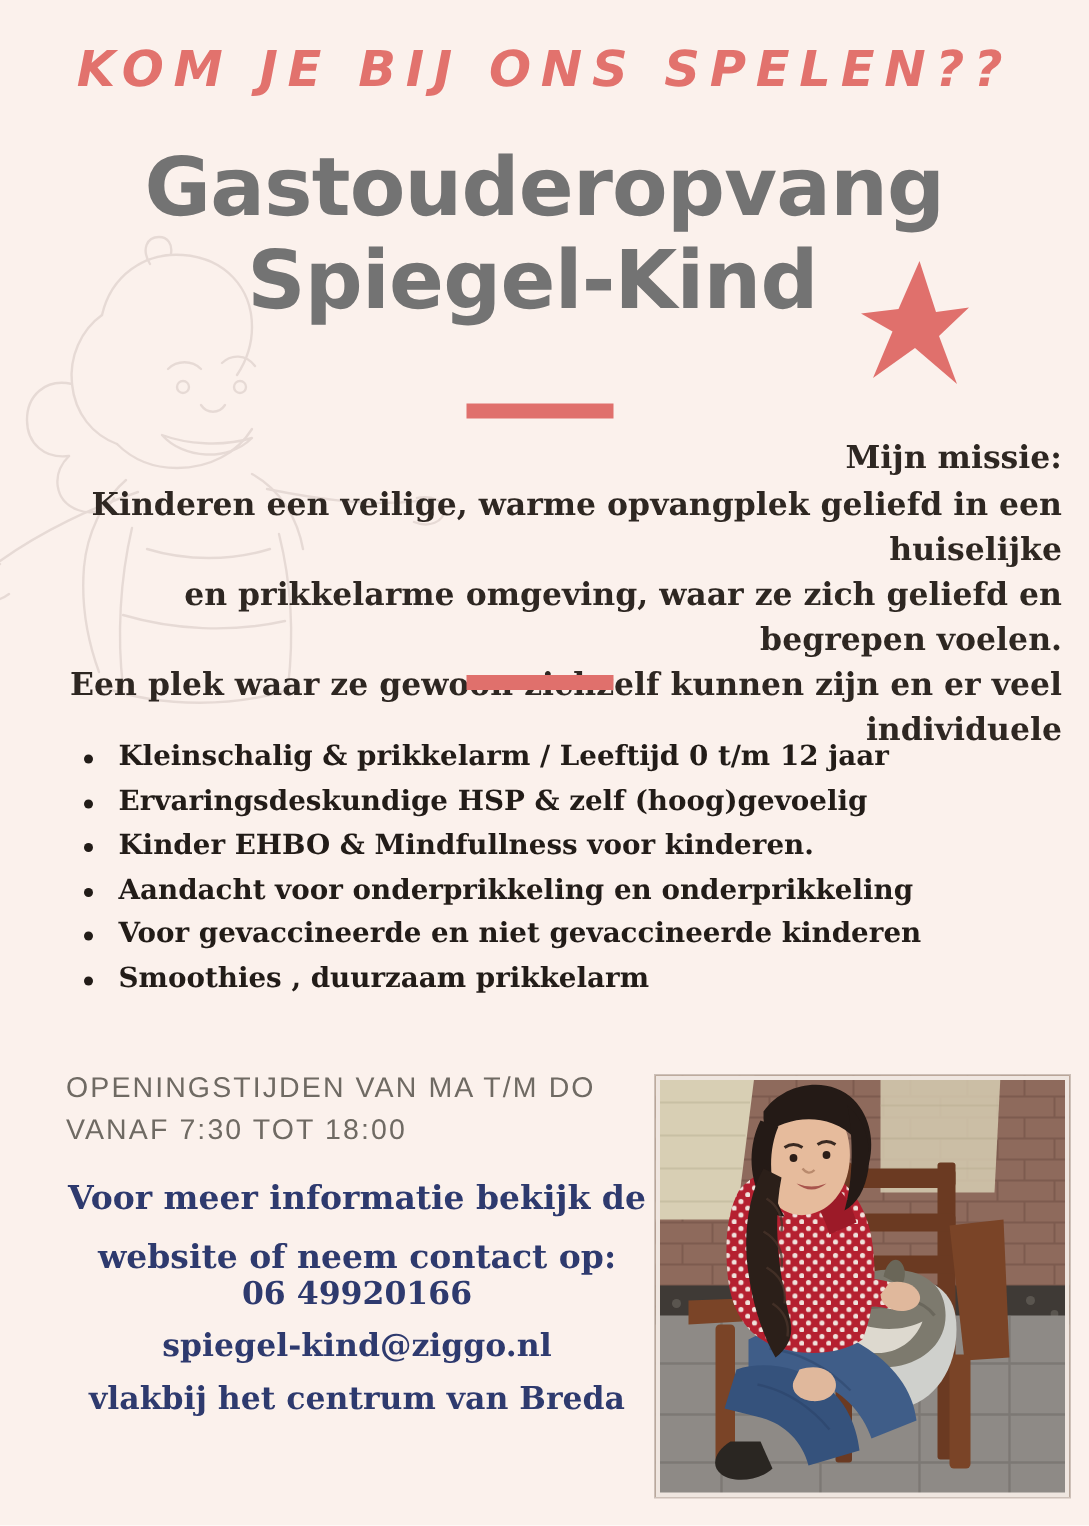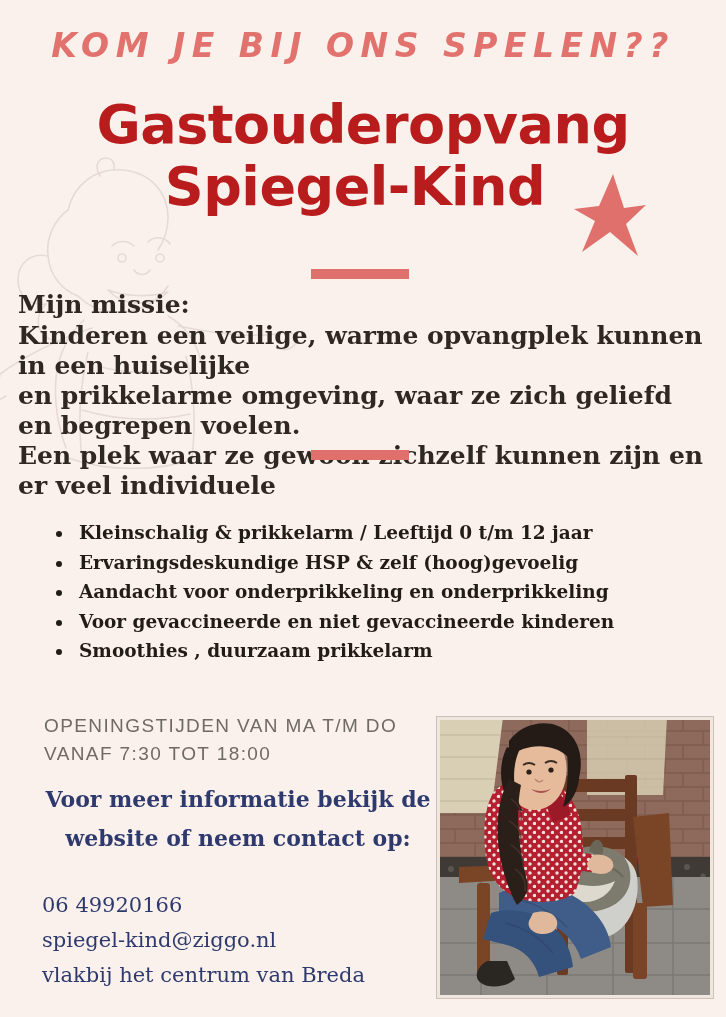--- a/index.html
+++ b/index.html
@@ -51,21 +51,21 @@
     top: 94px;
     width: 726px;
     text-align: center;
   }
   .title-line {
     font-family: "DejaVu Sans", sans-serif;
     font-weight: bold;
     font-size: 54px;
     line-height: 62px;
     letter-spacing: -0.5px;
-    color: #b91c1c;
+    color: #737373;
     white-space: nowrap;
   }
   .title-line.second {
     position: relative;
     padding-right: 44px;
     margin-left: 28px;
   }
   .star {
     position: absolute;
     left: 572px;
@@ -82,37 +82,37 @@
     background: #e0706c;
   }
   .divider.top { top: 269px; }
   .divider.bottom { top: 450px; }
 
   .mission {
     position: absolute;
     left: 18px;
     top: 290px;
     width: 690px;
-    text-align: left;
+    text-align: right;
     color: #2e2722;
     font-family: "DejaVu Serif", serif;
     font-weight: bold;
-    font-size: 25px;
+    font-size: 21px;
     line-height: 30px;
   }
   .mission .m-head {
     display: block;
     margin-bottom: 1px;
   }
   .mission .m-line { display: block; }
 
   .bullets {
     position: absolute;
     left: 52px;
-    top: 518px;
+    top: 490px;
     width: 600px;
     margin: 0;
     padding: 0;
     list-style: none;
   }
   .bullets li {
     position: relative;
     padding-left: 27px;
     font-family: "DejaVu Serif", serif;
     font-weight: bold;
@@ -156,25 +156,25 @@
     font-weight: bold;
     font-size: 22px;
     line-height: 39px;
     color: #2e3a6e;
   }
   .cta span { display: block; }
 
   .contact {
     position: absolute;
     left: 42px;
-    top: 888px;
+    top: 844px;
     width: 392px;
-    text-align: left;
+    text-align: center;
     font-family: "DejaVu Serif", serif;
-    font-weight: normal;
+    font-weight: bold;
     font-size: 21px;
     line-height: 35px;
     color: #2e3a6e;
   }
   .contact span { display: block; }
 
   
   .photo {
     position: absolute;
     left: 437px;
@@ -230,30 +230,31 @@
   <div class="star">
     <svg viewBox="0 0 76 86" width="76" height="86">
       <path d="M41 2 L52 36 L74 33 L54 52 L66 84 L38 60 L10 80 L23 49 L2 37 L27 34 Z" fill="#e0706c"></path>
     </svg>
   </div>
 
   <div class="divider top"></div>
 
   <div class="mission">
     <span class="m-head">Mijn missie:</span>
-    <span class="m-line">Kinderen een veilige, warme opvangplek kunnen in een huiselijke</span>
+    <span class="m-line">Kinderen een veilige, warme opvangplek geliefd in een huiselijke</span>
     <span class="m-line">en prikkelarme omgeving, waar ze zich geliefd en begrepen voelen.</span>
     <span class="m-line">Een plek waar ze gewoon zichzelf kunnen zijn en er veel individuele</span>
   </div>
 
   <div class="divider bottom"></div>
 
   <ul class="bullets">
     <li>Kleinschalig &amp; prikkelarm / Leeftijd 0 t/m 12 jaar</li>
     <li>Ervaringsdeskundige HSP &amp; zelf (hoog)gevoelig</li>
+    <li>Kinder EHBO &amp; Mindfullness voor kinderen.</li>
     <li>Aandacht voor onderprikkeling en onderprikkeling</li>
     <li>Voor gevaccineerde en niet gevaccineerde kinderen</li>
     <li>Smoothies , duurzaam prikkelarm</li>
   </ul>
 
   <div class="hours">
     <span>OPENINGSTIJDEN VAN MA T/M DO</span>
     <span>VANAF 7:30 TOT 18:00</span>
   </div>
 

